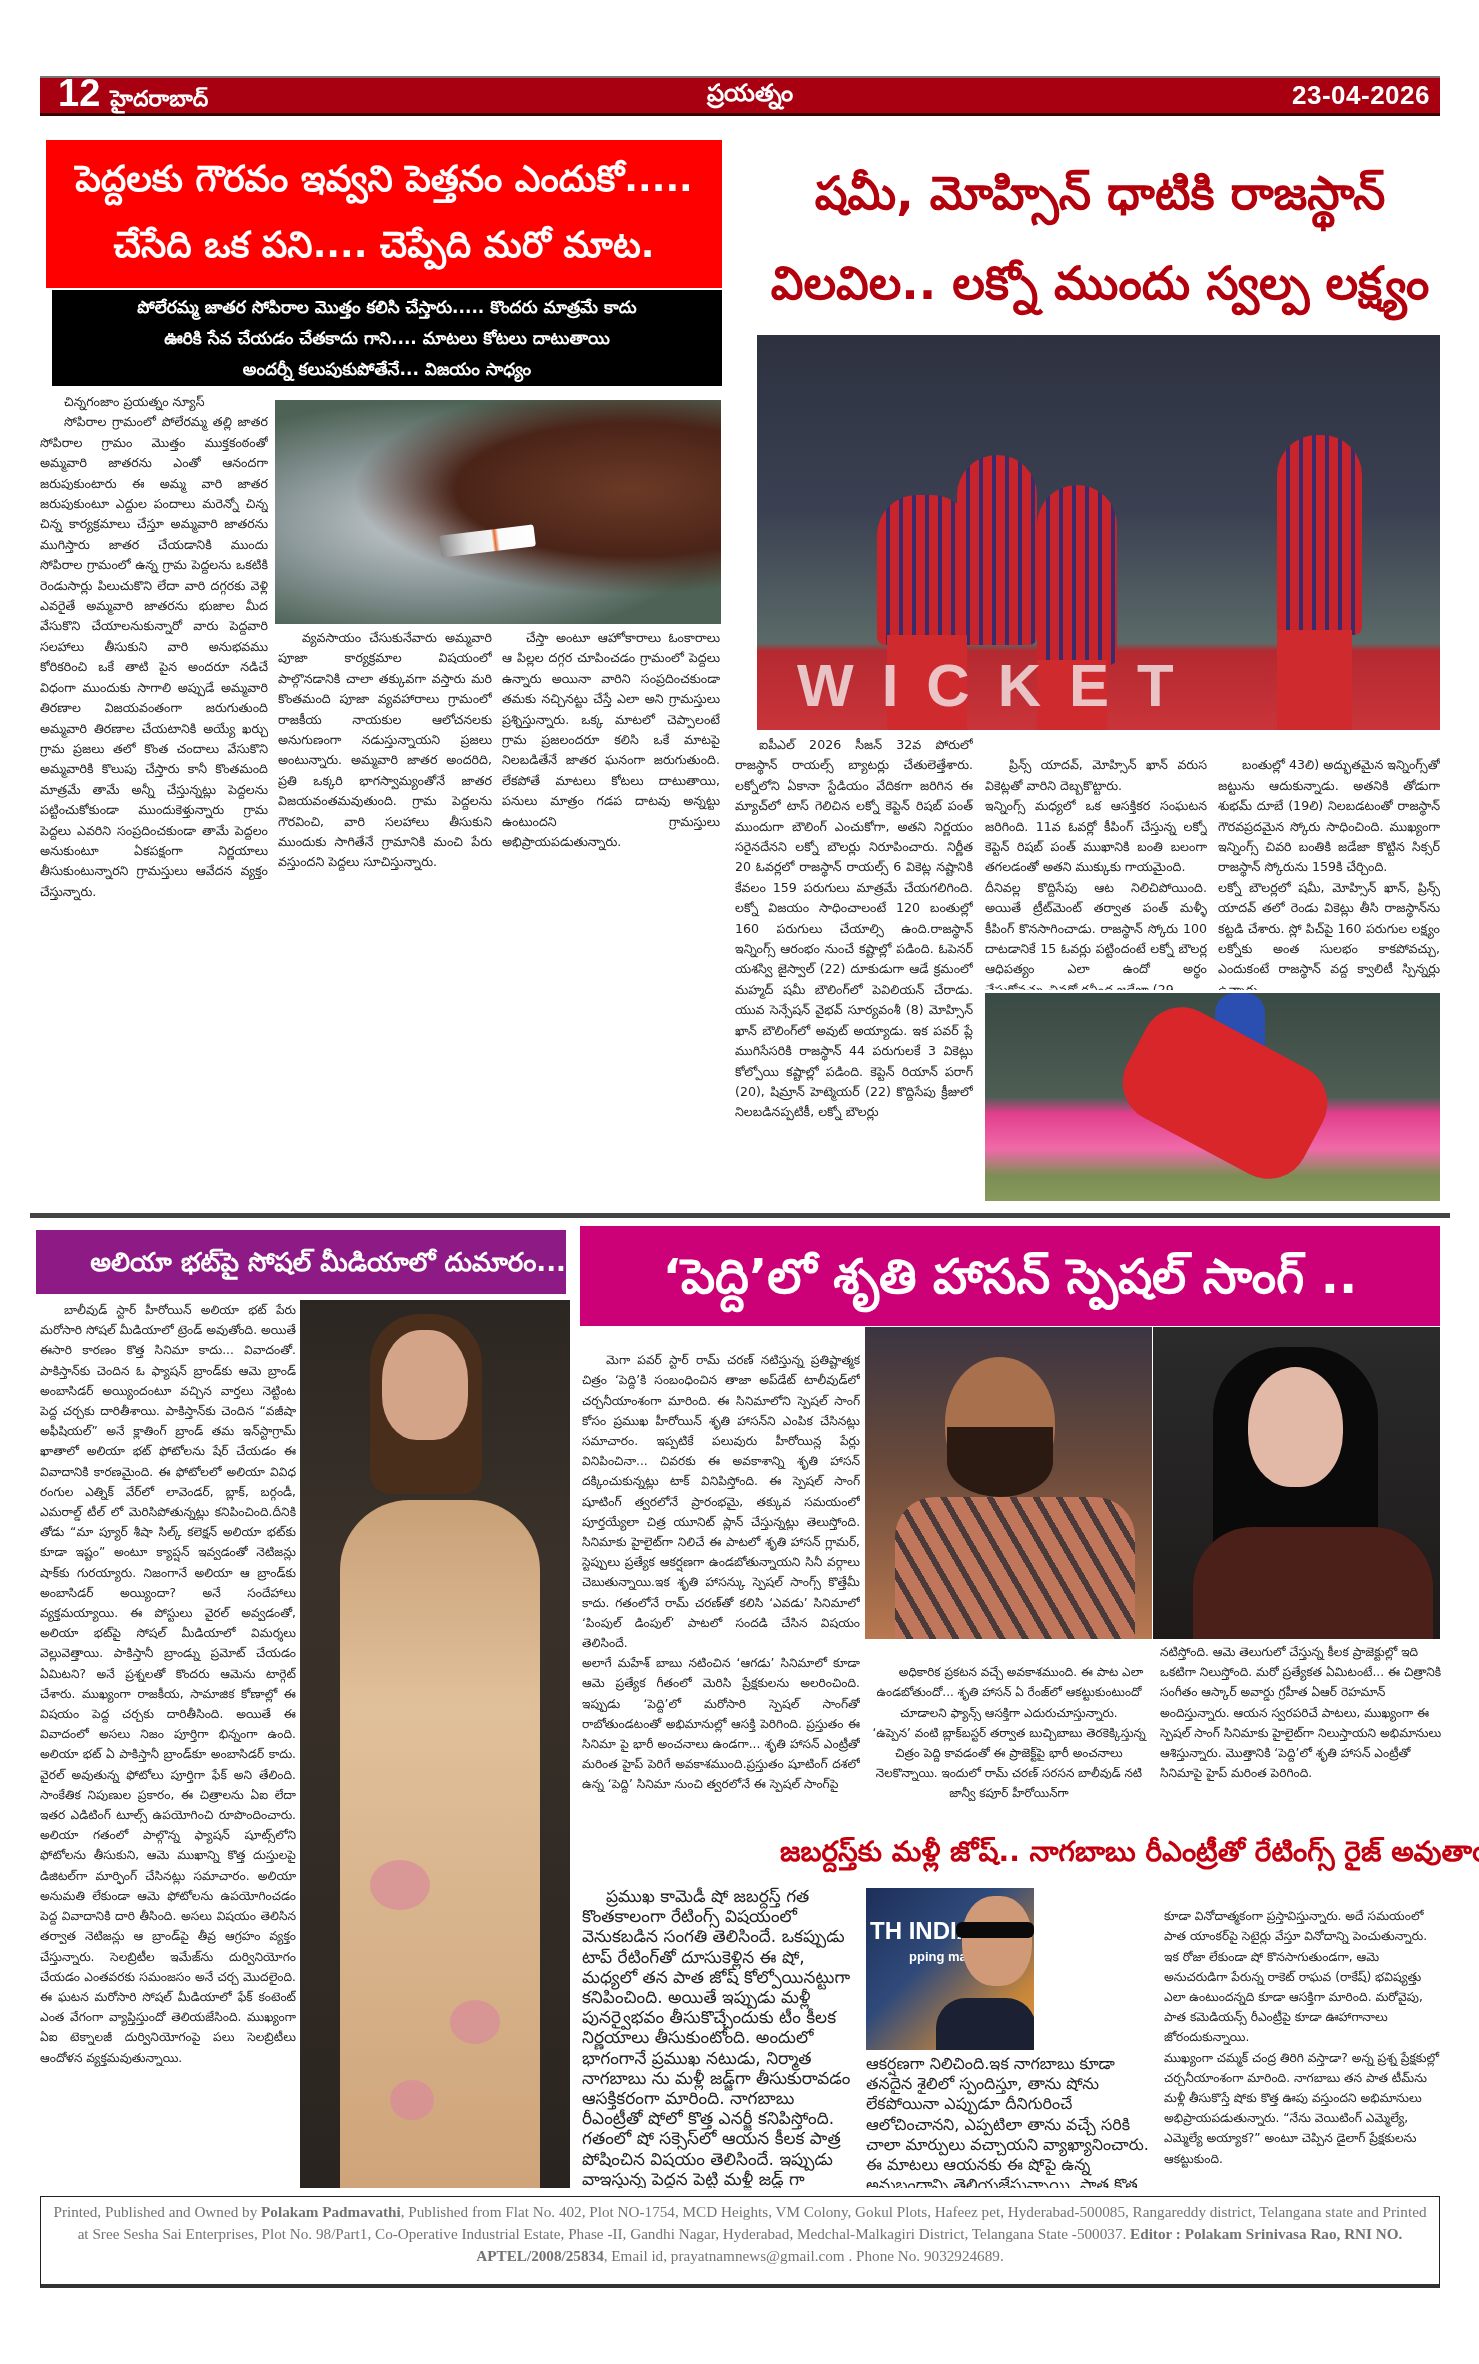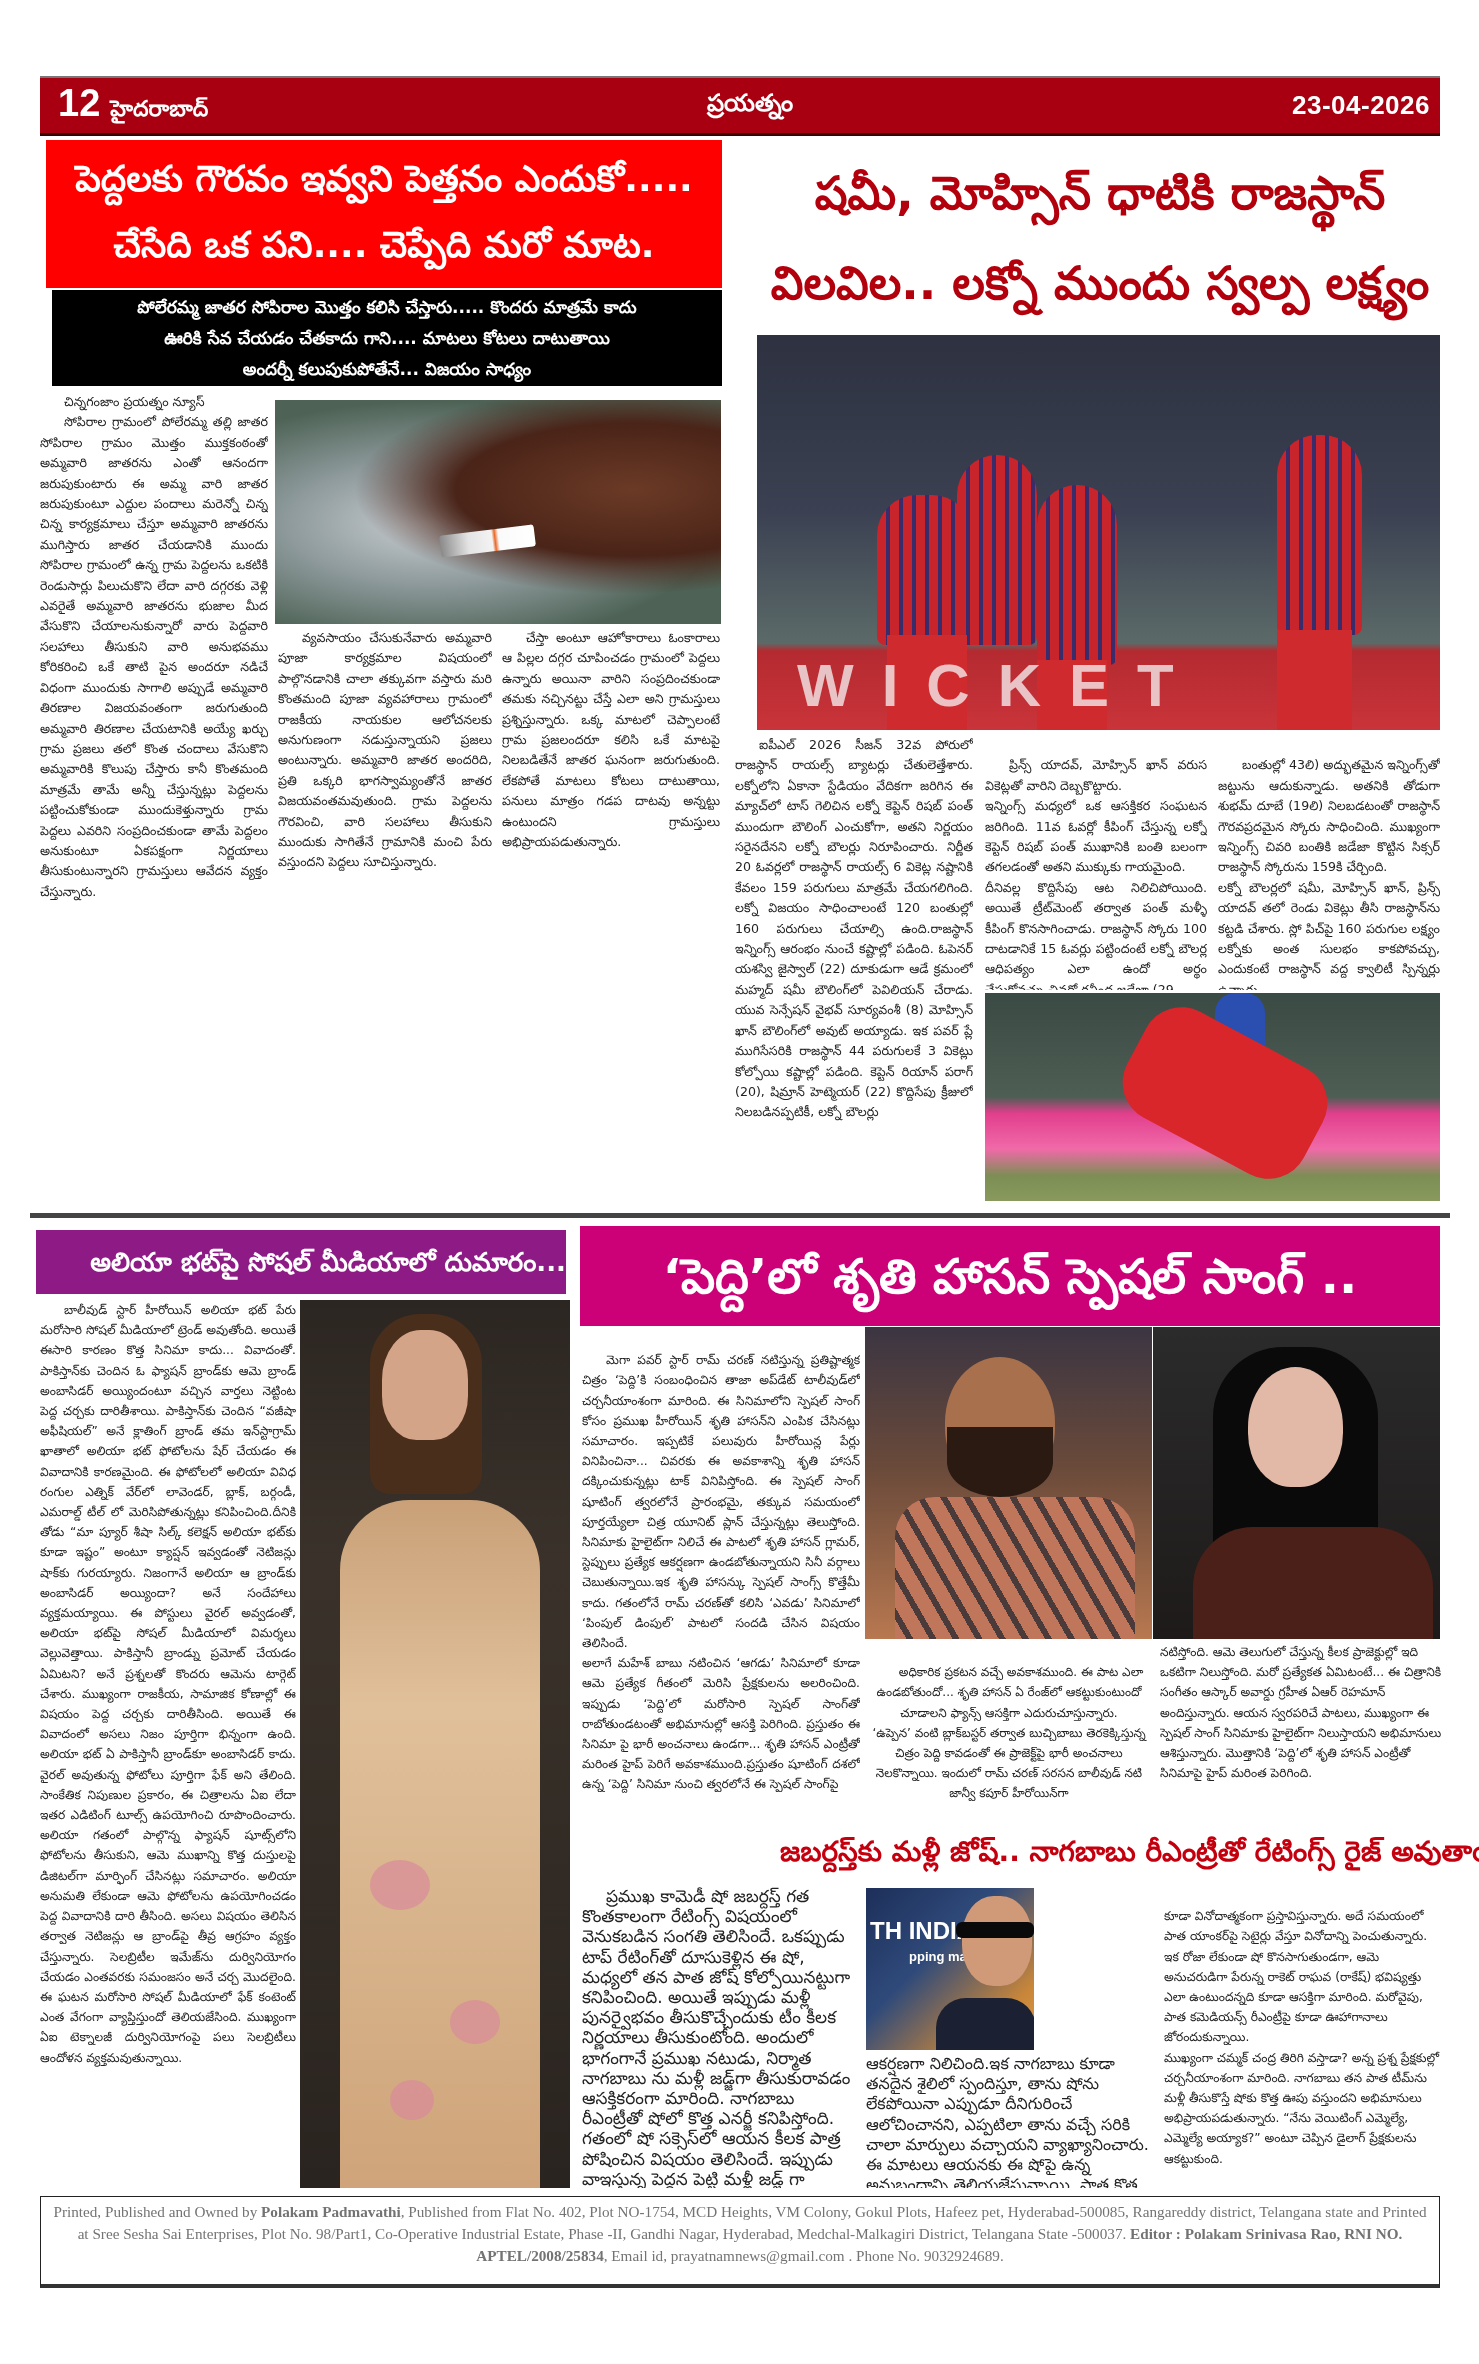--- a/index.html
+++ b/index.html
@@ -1,18 +1,18 @@
 <!DOCTYPE html>
 <html><head>
 <meta charset="utf-8">
 <style>
   * { box-sizing: border-box; margin: 0; padding: 0; }
   body { width: 1479px; height: 2364px; background: #ffffff; position: relative; overflow: hidden; font-family: "DejaVu Sans", sans-serif; color: #111; }
   .abs { position: absolute; }
-  .masthead { left: 40px; top: 76px; width: 1400px; height: 60px; background: #a80011; border-bottom: 3px solid #3a0000; border-top: 2px solid #777; color: #fff; display: flex; align-items: center; justify-content: space-between; padding: 0 10px 0 18px; font-family: "Liberation Sans", sans-serif; font-weight: bold; gap: 24px; }
+  .masthead { left: 40px; top: 76px; width: 1400px; height: 40px; background: #a80011; border-bottom: 3px solid #3a0000; border-top: 2px solid #777; color: #fff; display: flex; align-items: center; justify-content: space-between; padding: 0 10px 0 18px; font-family: "Liberation Sans", sans-serif; font-weight: bold; gap: 24px; }
   .masthead .left { display: flex; align-items: baseline; gap: 10px; }
   .masthead .page-no { font-size: 38px; line-height: 1; }
   .masthead .city { font-size: 22px; }
   .masthead .paper { font-size: 24px; }
   .masthead .date { font-size: 26px; letter-spacing: 0.5px; }
 
   .red-head { left: 46px; top: 140px; width: 676px; height: 148px; background: #ff0000; color: #fff; text-align: center; font-weight: bold; font-size: 36px; line-height: 66px; padding-top: 6px; }
   .black-sub { left: 52px; top: 290px; width: 670px; height: 96px; background: #000; color: #fff; text-align: center; font-weight: bold; font-size: 17px; line-height: 31px; padding-top: 2px; }
   .shami-head { left: 760px; top: 148px; width: 680px; text-align: center; color: #b3000d; font-weight: bold; font-size: 46px; line-height: 90px; }
 

